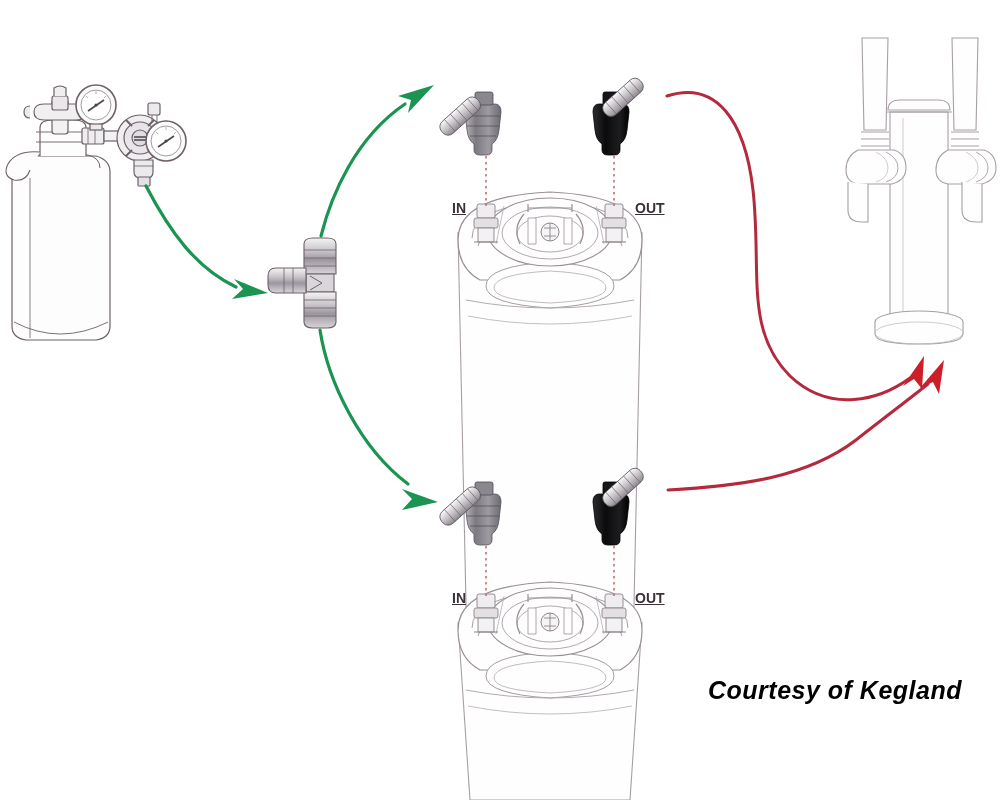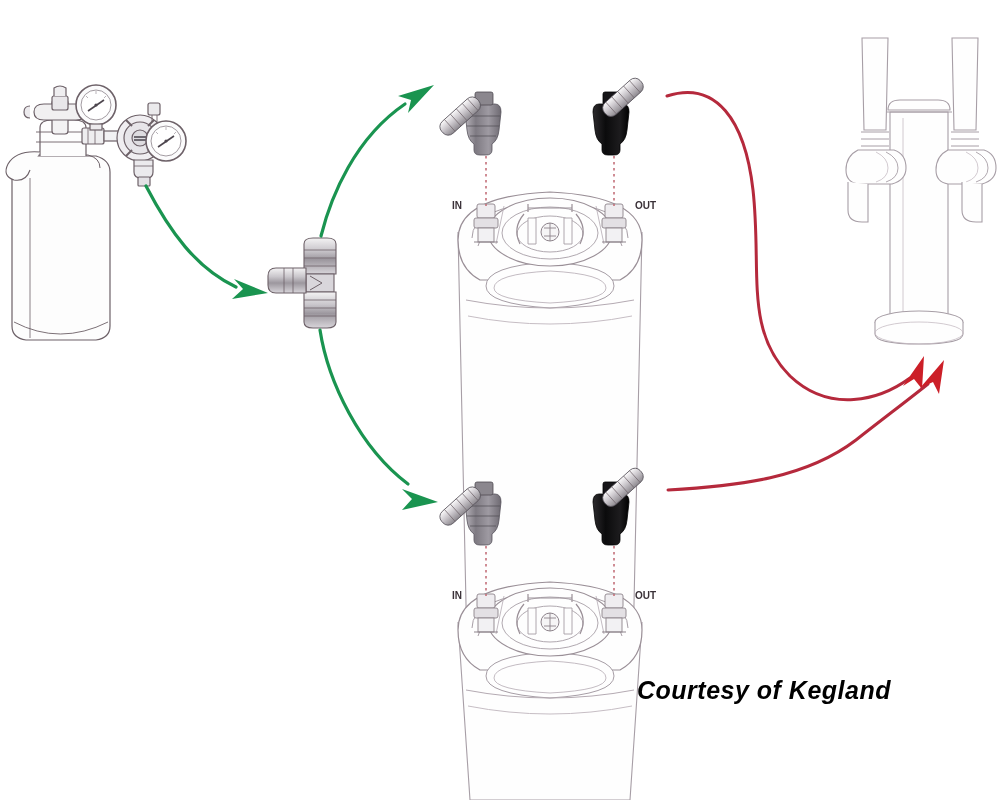--- a/index.html
+++ b/index.html
@@ -15,37 +15,38 @@
     overflow: hidden;
     font-family: "Liberation Sans", sans-serif;
   }
   #stage svg {
     position: absolute;
     left: 0;
     top: 0;
   }
   .credit {
     position: absolute;
-    left: 637px;
+    left: 708px;
     top: 676px;
     font-family: "Liberation Sans", sans-serif;
     font-weight: bold;
     font-style: italic;
     font-size: 25px;
     letter-spacing: 0.5px;
     color: #000000;
     white-space: nowrap;
   }
   .io-label {
     position: absolute;
     font-family: "Liberation Sans", sans-serif;
     font-weight: bold;
-    font-size: 10px;
+    font-size: 14px;
     color: #3a3138;
     white-space: nowrap;
+    text-decoration: underline;
   }
 </style>
 </head>
 <body>
 
 <div id="stage">
 
   <svg width="1000" height="800" viewBox="0 0 1000 800">
     <defs>
       <linearGradient id="metalH" x1="0" y1="0" x2="0" y2="1">

